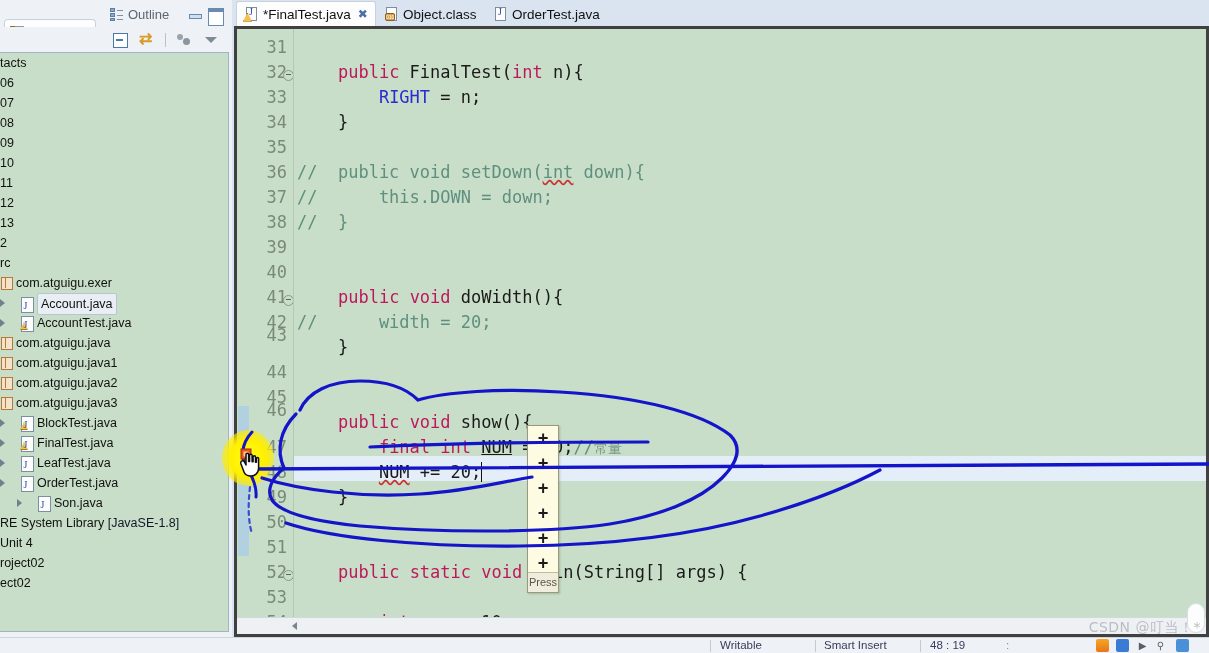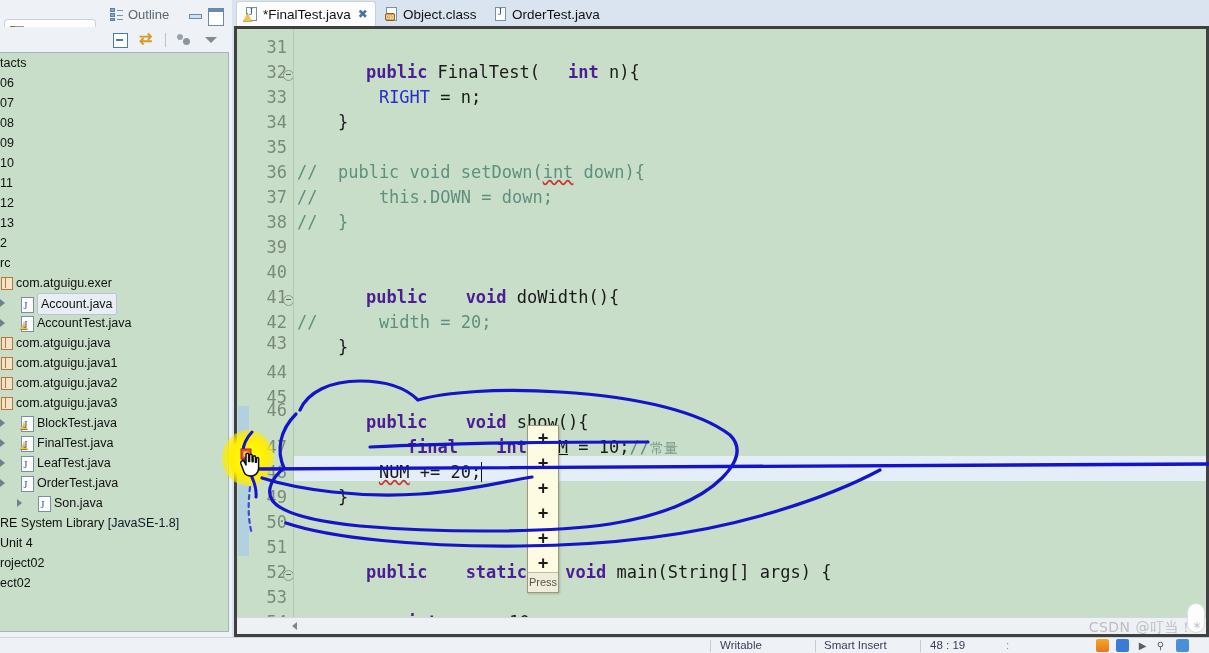--- a/index.html
+++ b/index.html
@@ -252,21 +252,21 @@
   .fold::after {
     content: ""; position: absolute; left: 3.5px; top: 14px;
     width: 5px; height: 1px; background: #5a6a5a;
   }
 
   .codeline {
     position: absolute; left: 60px; height: 25px; line-height: 25px;
     font-family: "DejaVu Sans Mono", monospace;
     font-size: 17px; white-space: pre;
   }
-  .kw { color: #4c1d95; font-weight: bold; margin-left: 28px; }
+  .kw { color: #be185d; font-weight: normal; }
   .plain { color: #1a1a1a; }
   .cmt { color: #5f8f7f; }
   .cmt-cn { color: #7a9a8a; font-family: "DejaVu Sans", sans-serif; font-size: 14px;}
   .fld { color: #2b2bd0; }
   .var-u { color: #1a1a1a; text-decoration: underline; }
   .wavy {
     text-decoration: underline;
     text-decoration-style: wavy;
     text-decoration-color: #cc3333;
   }
@@ -468,21 +468,21 @@
             <div class="lnum" style="top: 81px;">34</div>
             <div class="lnum" style="top: 106px;">35</div>
             <div class="lnum" style="top: 131px;">36</div>
             <div class="lnum" style="top: 156px;">37</div>
             <div class="lnum" style="top: 181px;">38</div>
             <div class="lnum" style="top: 206px;">39</div>
             <div class="lnum" style="top: 231px;">40</div>
             <div class="lnum" style="top: 256px;">41</div>
             <div class="fold" style="top: 256px;"></div>
             <div class="lnum" style="top: 281px;">42</div>
-            <div class="lnum" style="top: 302px;">43</div>
+            <div class="lnum" style="top: 294px;">43</div>
             <div class="lnum" style="top: 331px;">44</div>
             <div class="lnum" style="top: 356px;">45</div>
             <div class="lnum" style="top: 369px;">46</div>
             <div class="lnum" style="top: 406px;">47</div>
             <div class="lnum" style="top: 431px;">48</div>
             <div class="lnum" style="top: 456px;">49</div>
             <div class="lnum" style="top: 481px;">50</div>
             <div class="lnum" style="top: 506px;">51</div>
             <div class="lnum" style="top: 531px;">52</div>
             <div class="fold" style="top: 531px;"></div>

